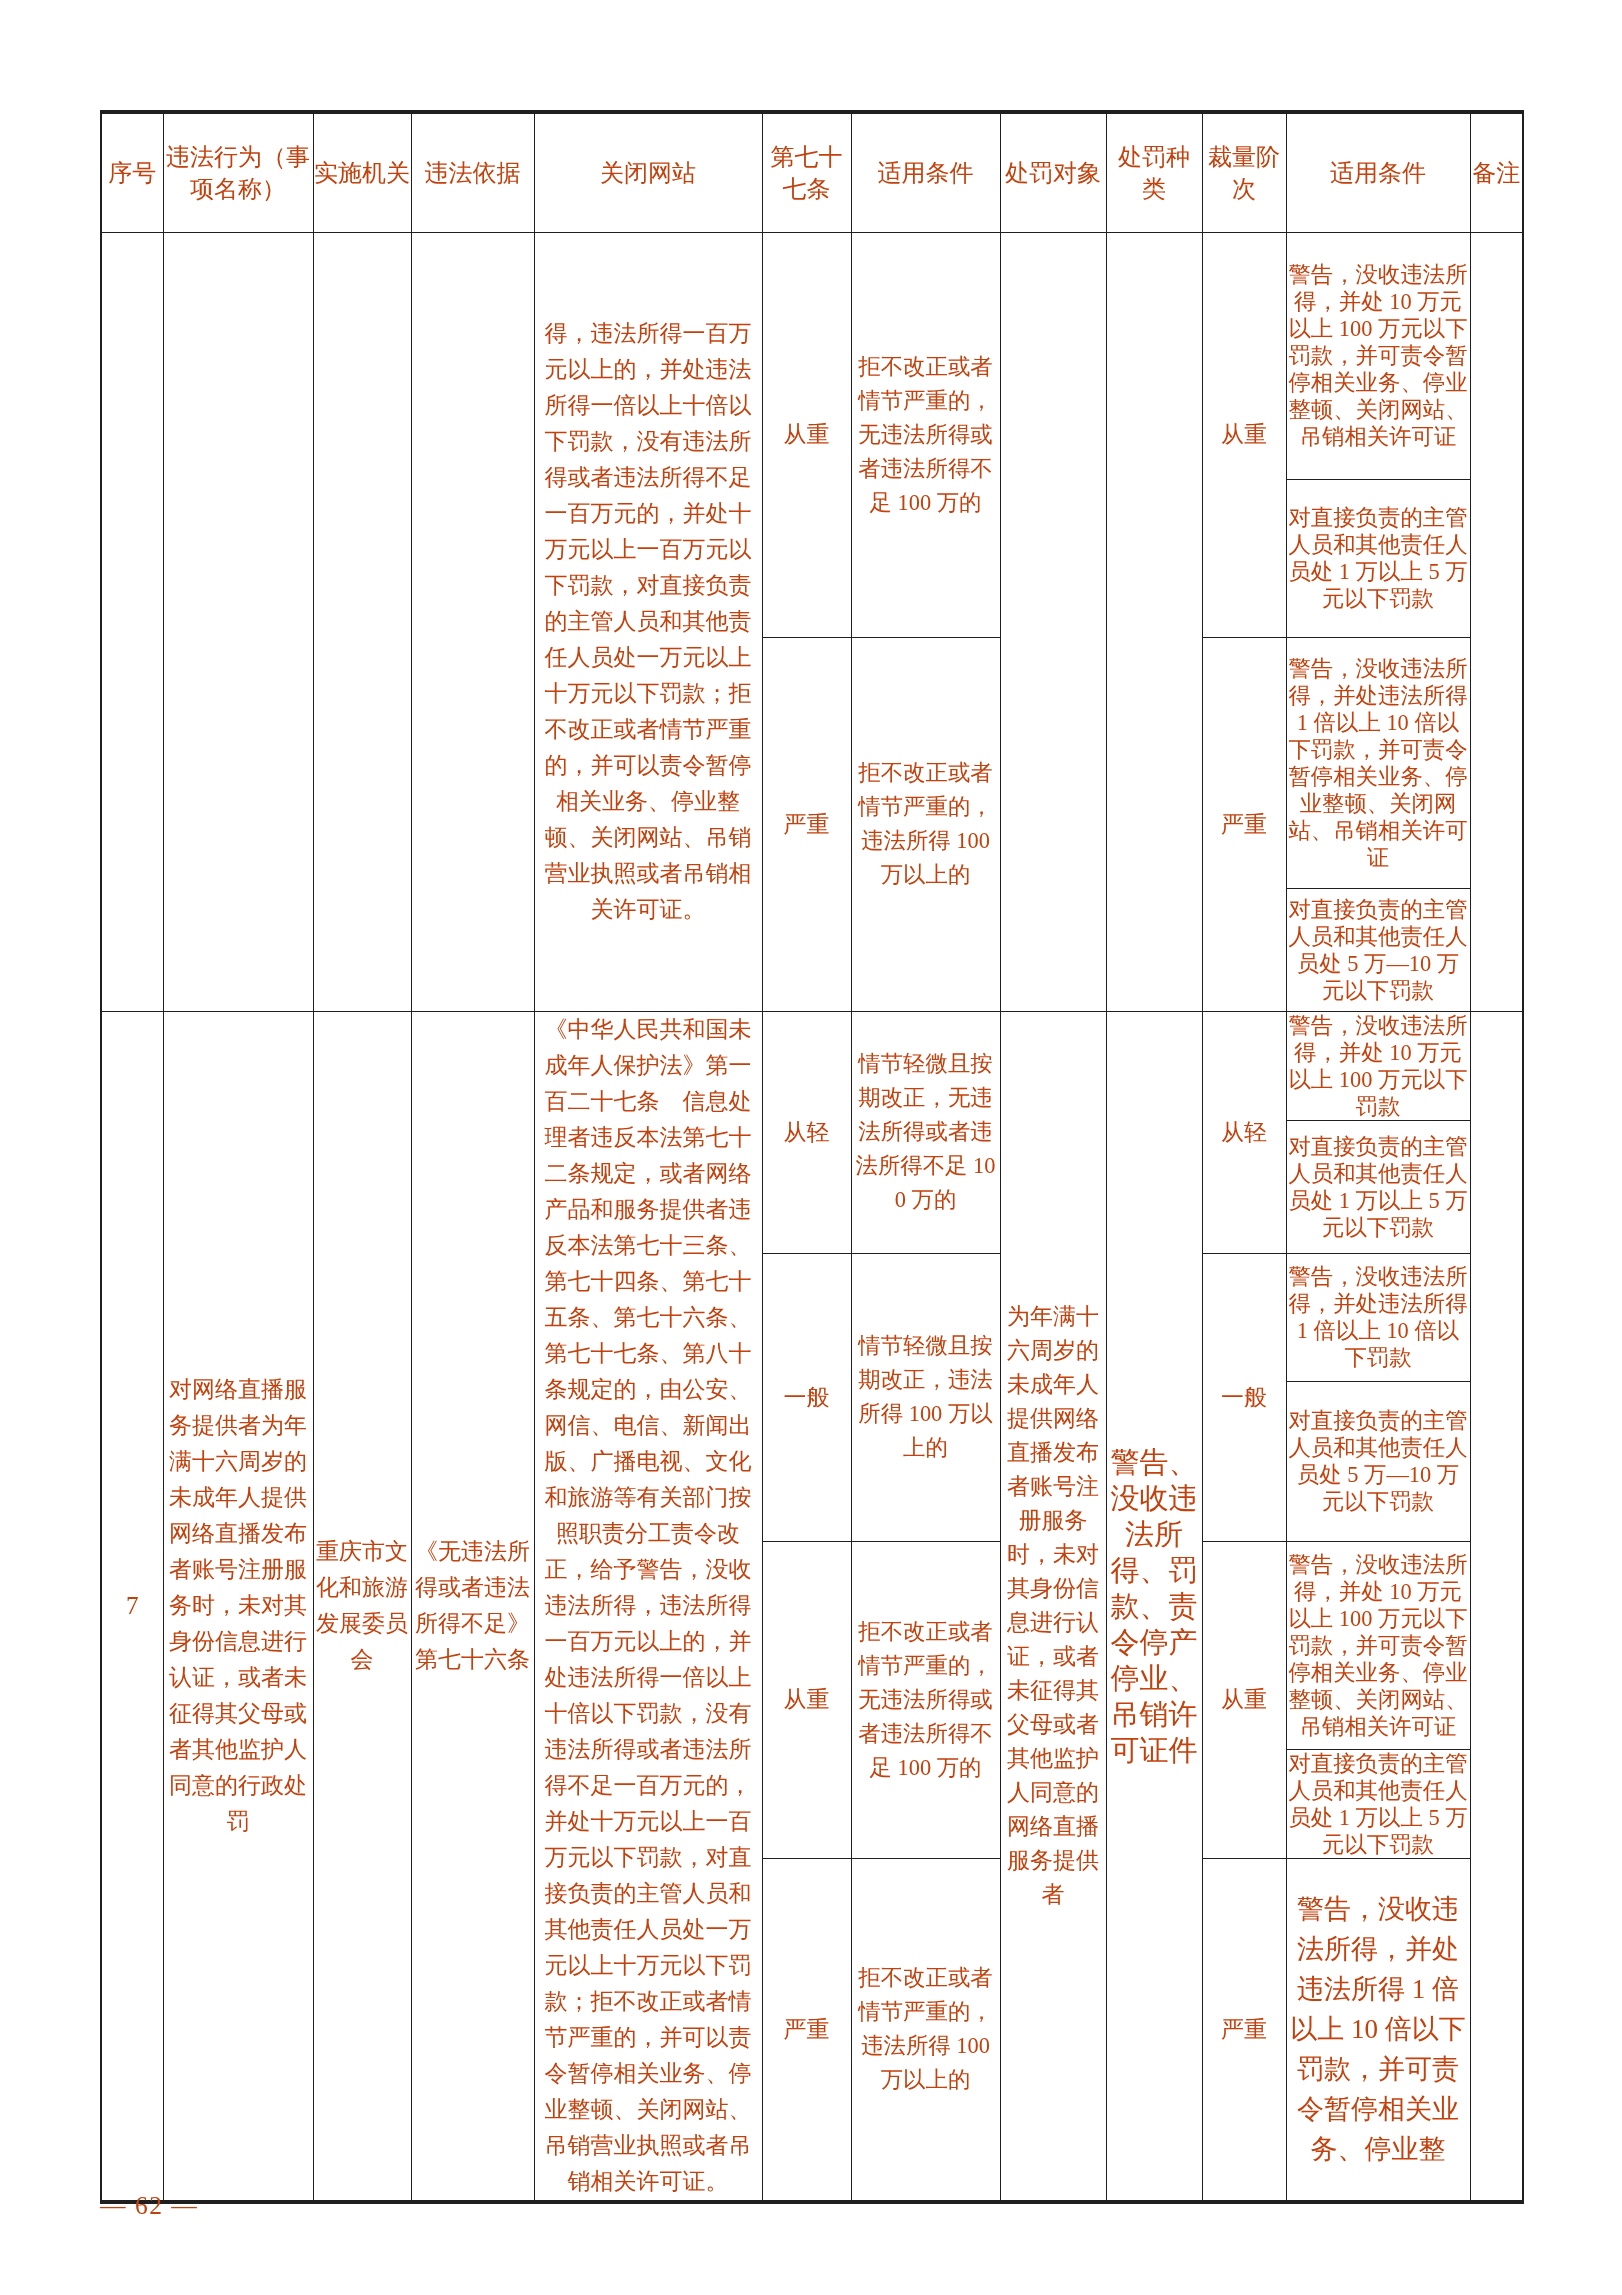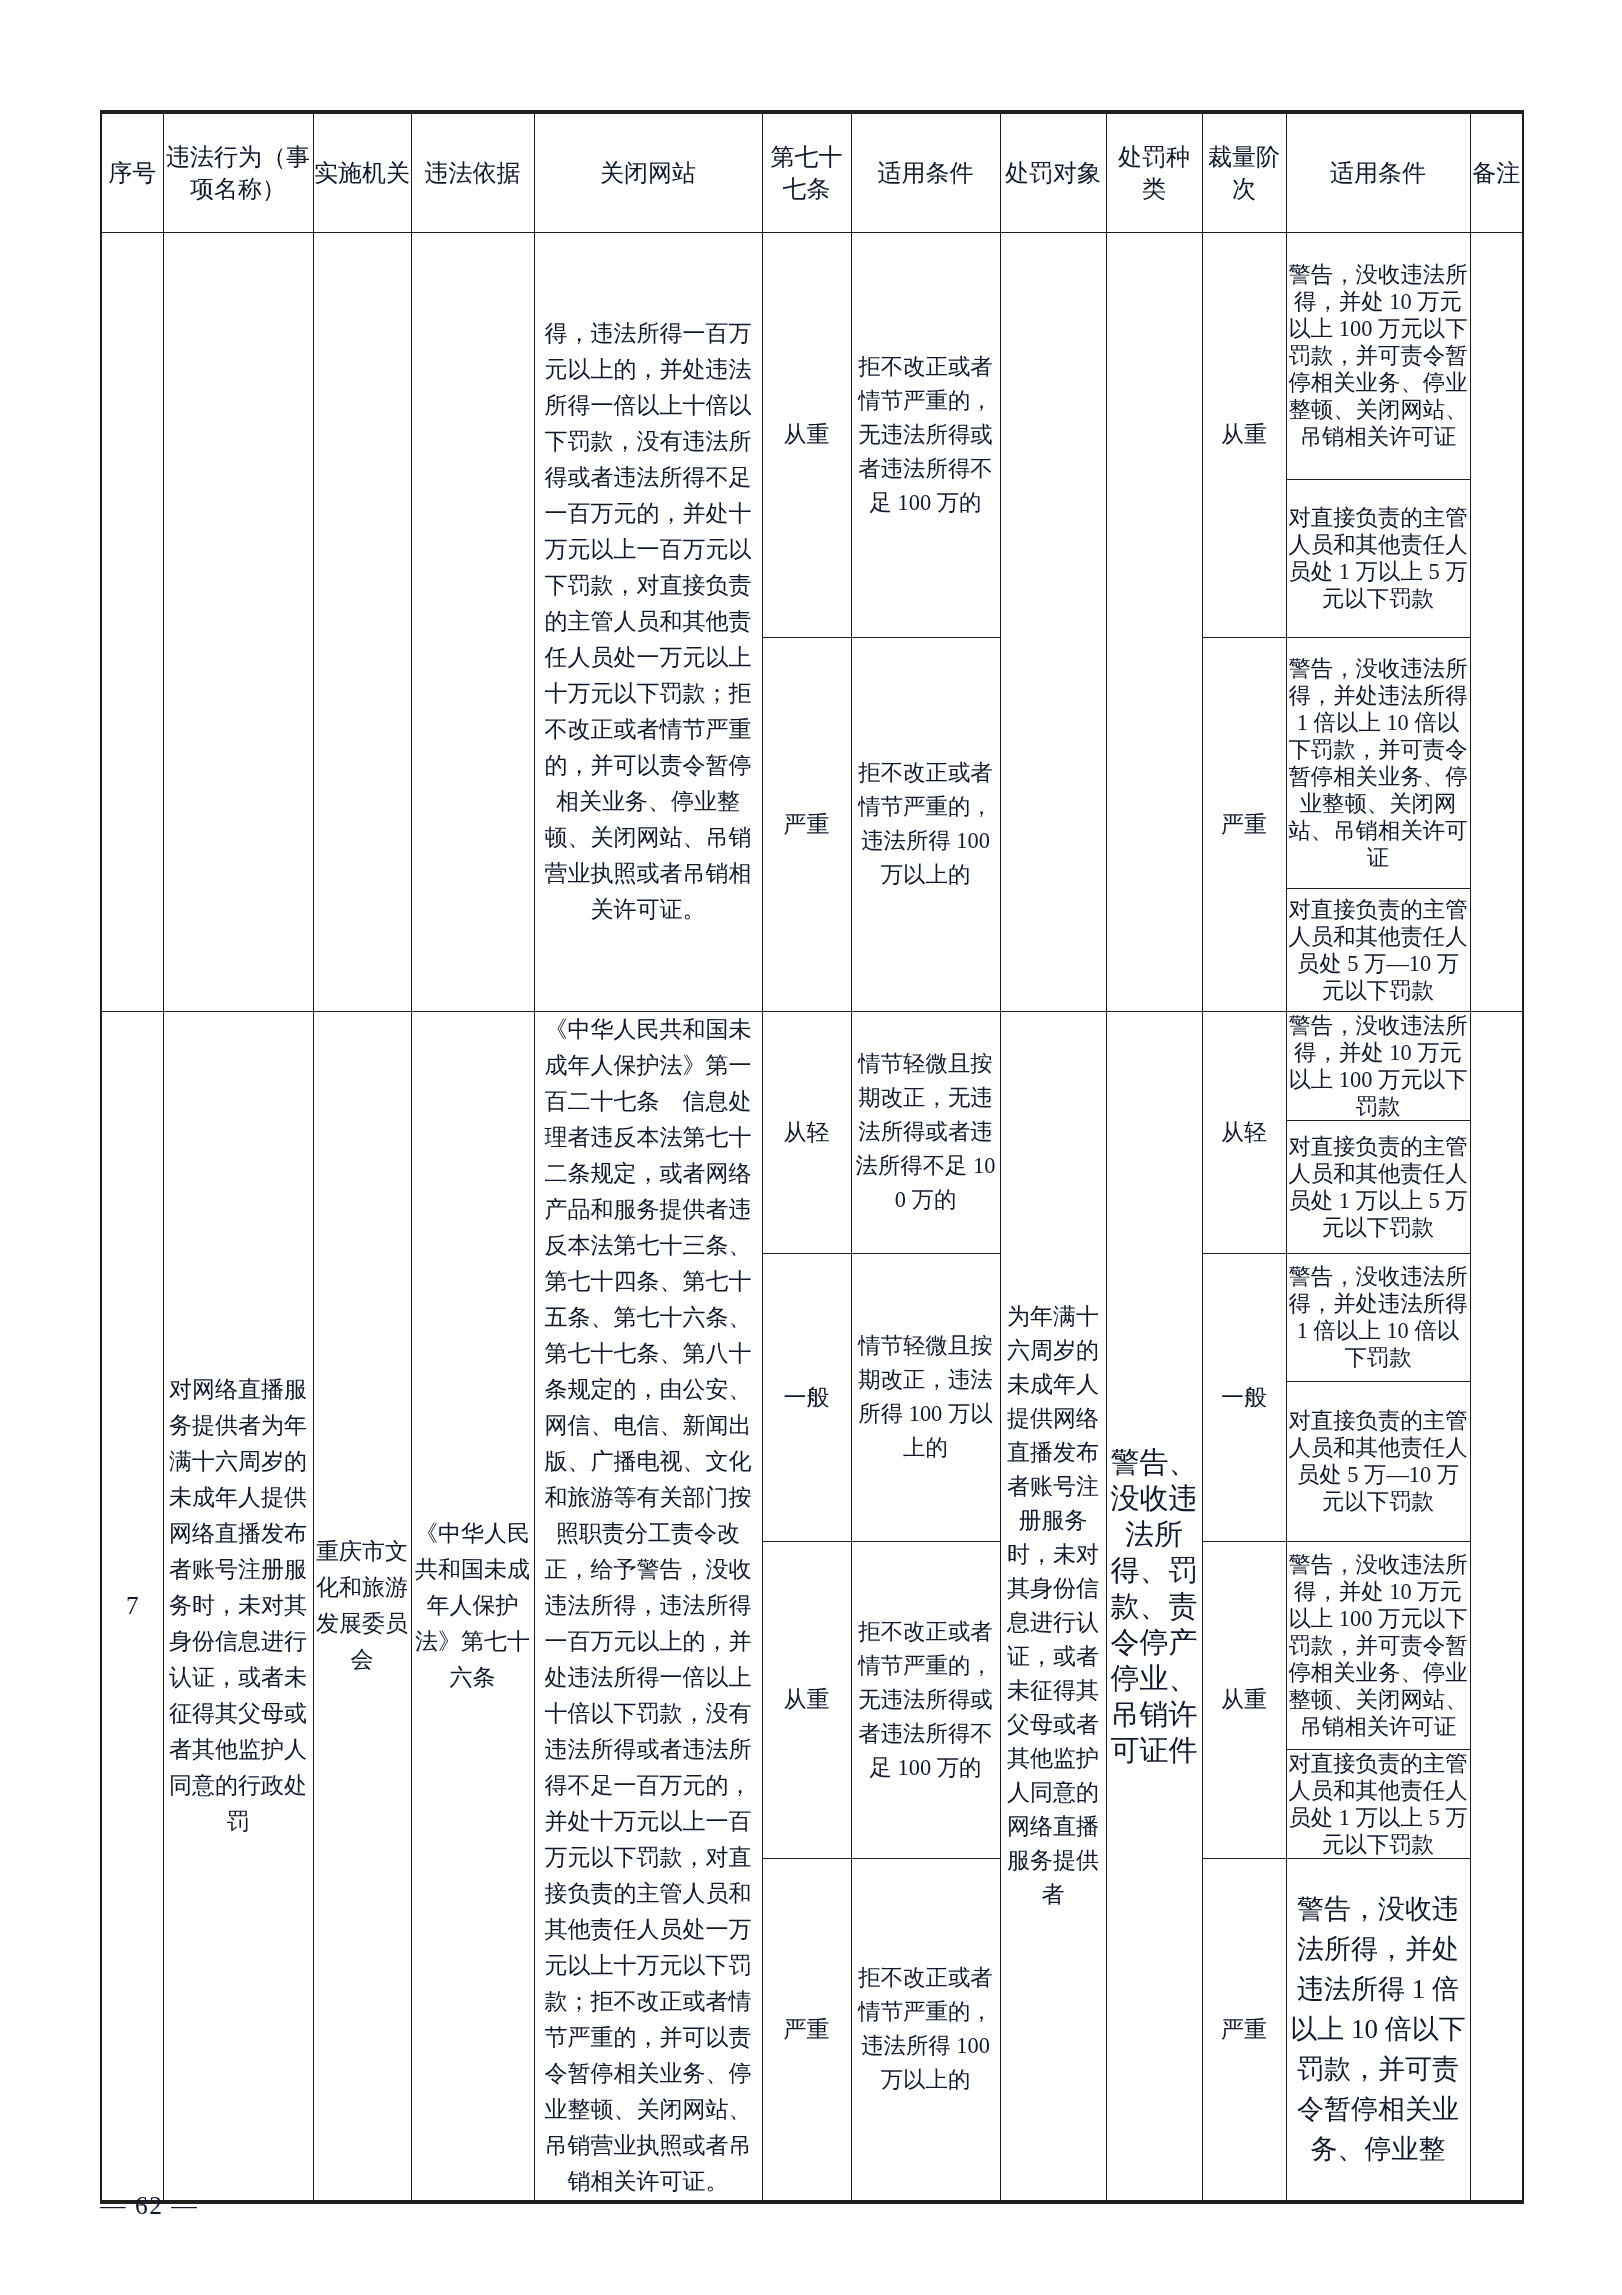--- a/index.html
+++ b/index.html
@@ -1,21 +1,21 @@
 <!DOCTYPE html>
 <html style="font-size:12.3px"><head>
 <meta charset="utf-8">
 <style>
   html,body{margin:0;padding:0;background:#e8e8e8;}
   .page{
     position:relative;
     width:1623px;height:2295px;
     background:#ffffff;
     font-family:"Liberation Serif","DejaVu Serif",serif;
-    color:#0f172a;
+    color:#c2410c;
     overflow:hidden;
   }
   table.rule{
     position:absolute;left:100px;top:110px;
     width:1422px;
     border-collapse:collapse;
     table-layout:fixed;
   }
   table.rule{border:2.3px solid #1f1f1f;border-top:4.6px solid #1f1f1f;border-bottom:4.6px solid #1f1f1f;}
   table.rule td,table.rule th{
@@ -109,21 +109,21 @@
       <td class="std">警告，没收违法所得，并处违法所得 1 倍以上 10 倍以下罚款，并可责令暂停相关业务、停业整顿、关闭网站、吊销相关许可证</td>
     </tr>
     <tr style="height:123px">
       <td class="std">对直接负责的主管人员和其他责任人员处 5 万—10 万元以下罚款</td>
     </tr>
 
     <tr style="height:108px">
       <td rowspan="7" class="seq">7</td>
       <td rowspan="7" class="txt">对网络直播服务提供者为年满十六周岁的未成年人提供网络直播发布者账号注册服务时，未对其身份信息进行认证，或者未征得其父母或者其他监护人同意的行政处罚</td>
       <td rowspan="7" class="txt">重庆市文化和旅游发展委员会</td>
-      <td rowspan="7" class="txt">《中华人民共和国未成年人保护法》第七十六条</td>
+      <td rowspan="7" class="txt">《无违法所得或者违法所得不足》第七十六条</td>
       <td rowspan="7" class="basis">《中华人民共和国未成年人保护法》第一百二十七条　信息处理者违反本法第七十二条规定，或者网络产品和服务提供者违反本法第七十三条、第七十四条、第七十五条、第七十六条、第七十七条、第八十条规定的，由公安、网信、电信、新闻出版、广播电视、文化和旅游等有关部门按照职责分工责令改正，给予警告，没收违法所得，违法所得一百万元以上的，并处违法所得一倍以上十倍以下罚款，没有违法所得或者违法所得不足一百万元的，并处十万元以上一百万元以下罚款，对直接负责的主管人员和其他责任人员处一万元以上十万元以下罚款；拒不改正或者情节严重的，并可以责令暂停相关业务、停业整顿、关闭网站、吊销营业执照或者吊销相关许可证。</td>
       <td rowspan="2" class="lbl">从轻</td>
       <td rowspan="2" class="cond">情节轻微且按期改正，无违法所得或者违法所得不足 100 万的</td>
       <td rowspan="7" class="target">为年满十六周岁的未成年人提供网络直播发布者账号注册服务时，未对其身份信息进行认证，或者未征得其父母或者其他监护人同意的网络直播服务提供者</td>
       <td rowspan="7" class="types">警告、没收违法所得、罚款、责令停产停业、吊销许可证件</td>
       <td rowspan="2" class="lbl">从轻</td>
       <td class="std">警告，没收违法所得，并处 10 万元以上 100 万元以下罚款</td>
       <td rowspan="7"></td>
     </tr>
     <tr style="height:133px">

